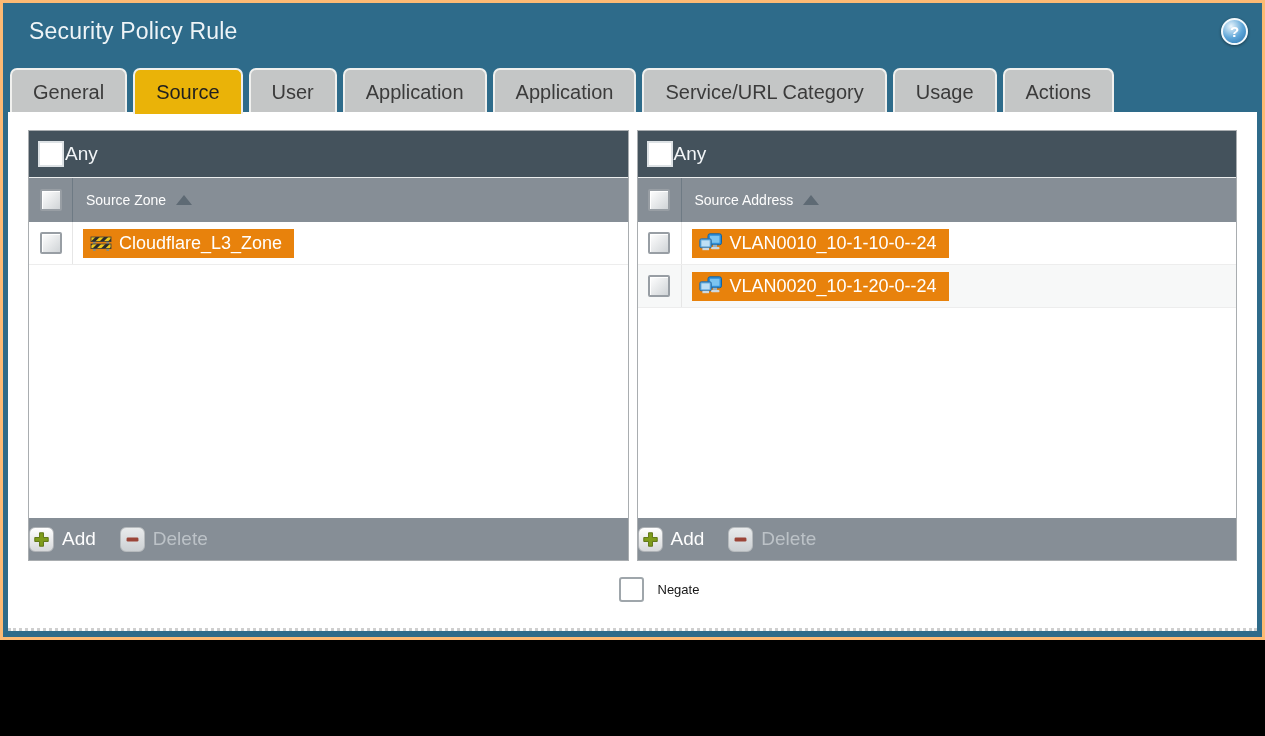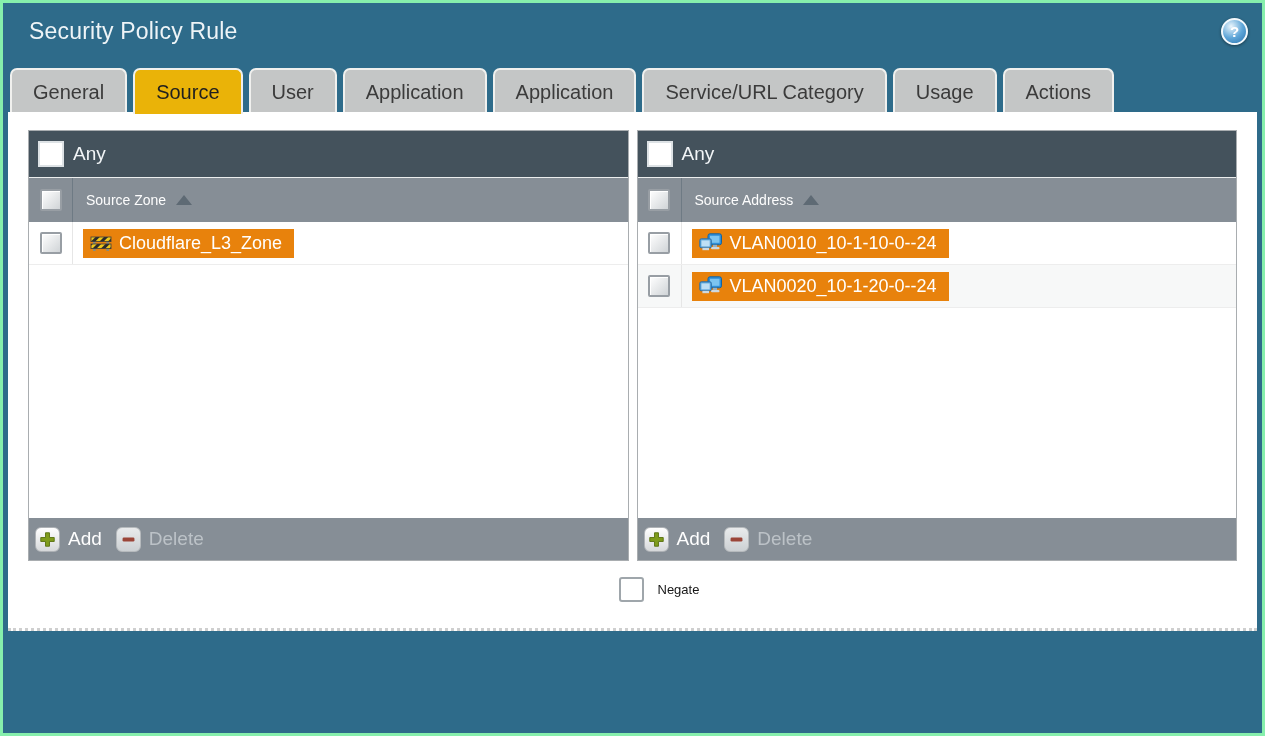--- a/index.html
+++ b/index.html
@@ -1,21 +1,21 @@
 <!DOCTYPE html>
 <html><head>
 <meta charset="utf-8">
 <style>
   * { margin:0; padding:0; box-sizing:border-box; }
   html,body { width:1265px; height:736px; font-family:"Liberation Sans", sans-serif; background:#000; }
 
   .dialog {
-    width:1265px; height:736px;
+    width:1265px; height:640px;
     background:#2e6b8a;
-    border:3px solid #86efac;
+    border:3px solid #fdba74;
     display:flex; flex-direction:column;
     overflow:hidden;
   }
 
   
   .titlebar { height:57px; flex:0 0 57px; display:flex; align-items:center; padding:0 14px 0 26px; }
   .title { color:#eef4f7; font-size:23px; letter-spacing:0.2px; }
   .help-btn {
     margin-left:auto; width:27px; height:27px; border-radius:50%;
     background:radial-gradient(circle at 35% 28%, #eaf5fc, #5fa6d8 52%, #2a72ae);
@@ -41,21 +41,21 @@
   .content {
     background:#fff; margin:0 5px; flex:0 0 519px;
     padding:18px 20px 0 20px;
     border-bottom:3px dotted #cfcfcf;
     position:relative; z-index:1;
   }
   .panels { display:flex; gap:8px; }
   .panel { flex:1 1 0; height:431px; border:1px solid #a9adb0; display:flex; flex-direction:column; background:#fff; }
 
   .any-header { flex:0 0 46px; background:#44525c; display:flex; align-items:center; padding:0 9px; color:#f2f5f7; font-size:19px; }
-  .any-header .any-label { margin-left:9px; }
+  .any-header .any-label { margin-left:1px; }
   .cb-white { width:26px; height:26px; background:#fff; border:2px solid #dde2e5; cursor:pointer; }
 
   .col-header { flex:0 0 45px; background:#868e96; border-top:1px solid #eceeee; display:flex; align-items:center; color:#fdfdfd; font-size:14px; }
   .cb-cell { width:44px; align-self:stretch; display:flex; align-items:center; justify-content:center; }
   .col-header .cb-cell { border-right:1px solid #6e7a84; }
   .cb-bevel {
     width:22px; height:22px; border:2px solid #989ea4; border-radius:2px;
     background:linear-gradient(135deg,#ffffff 0%, #d0d4d7 100%);
     box-shadow:inset 1px 1px 0 #fff;
     cursor:pointer;
@@ -67,21 +67,21 @@
   .row { height:43px; display:flex; align-items:center; border-bottom:1px solid #ededed; cursor:pointer; }
   .row:nth-child(even) { background:#f7f8f8; }
   .row .cb-cell { border-right:1px solid #e6e6e6; }
   .chip {
     display:inline-flex; align-items:center; gap:7px;
     background:#e8820c; color:#fff; font-size:18px;
     padding:4px 12px 4px 7px; margin-left:10px; white-space:nowrap;
   }
   .chip svg { display:block; }
 
-  .panel-footer { flex:0 0 42px; background:#868e96; display:flex; align-items:center; padding:0 6px; gap:14px; }
+  .panel-footer { flex:0 0 42px; background:#868e96; display:flex; align-items:center; padding:0 0; gap:24px; }
   .tool { display:flex; align-items:center; gap:8px; color:#fefefe; font-size:19px; cursor:pointer; }
   .tool-icon {
     width:25px; height:25px; border-radius:6px;
     background:linear-gradient(180deg,#ffffff,#d6d8da);
     border:1px solid #aeb2b6;
     display:flex; align-items:center; justify-content:center;
   }
   .tool.disabled { color:#bcc2c7; }
   .tool.disabled .tool-icon { background:linear-gradient(180deg,#e9ebec,#ccd0d3); border-color:#b6babd; }
 

